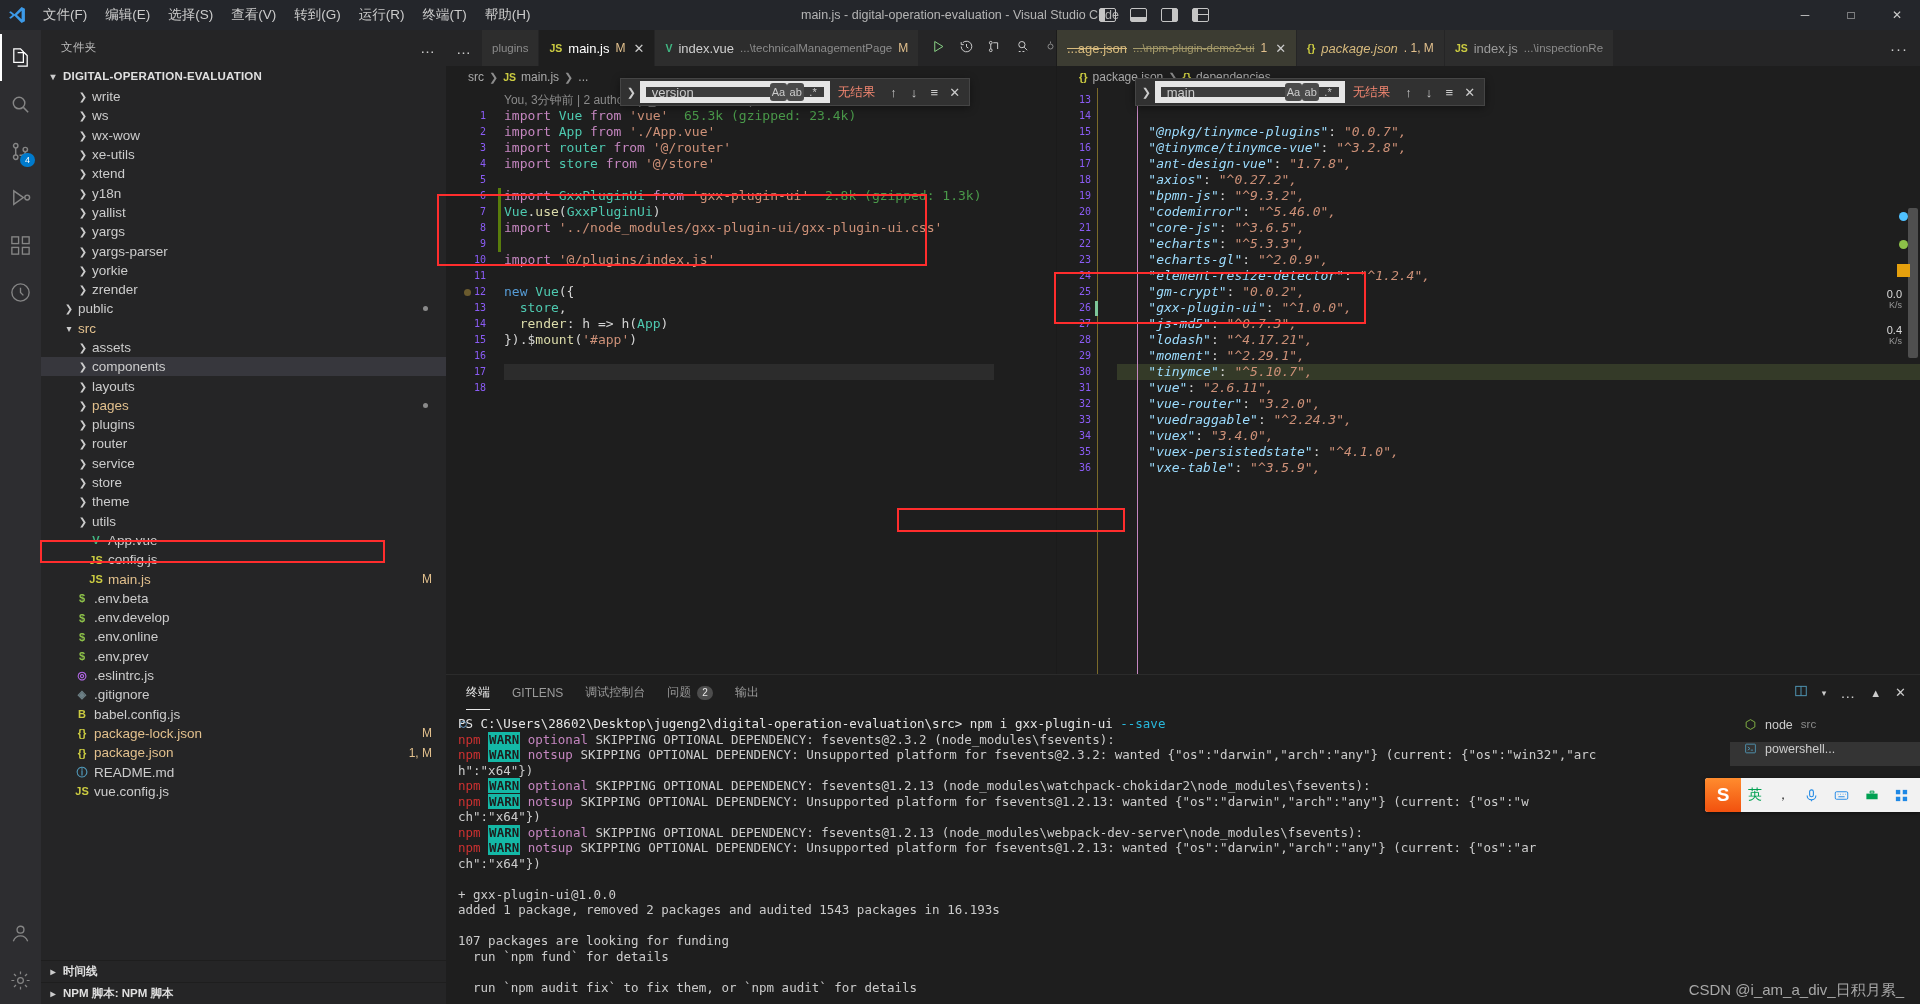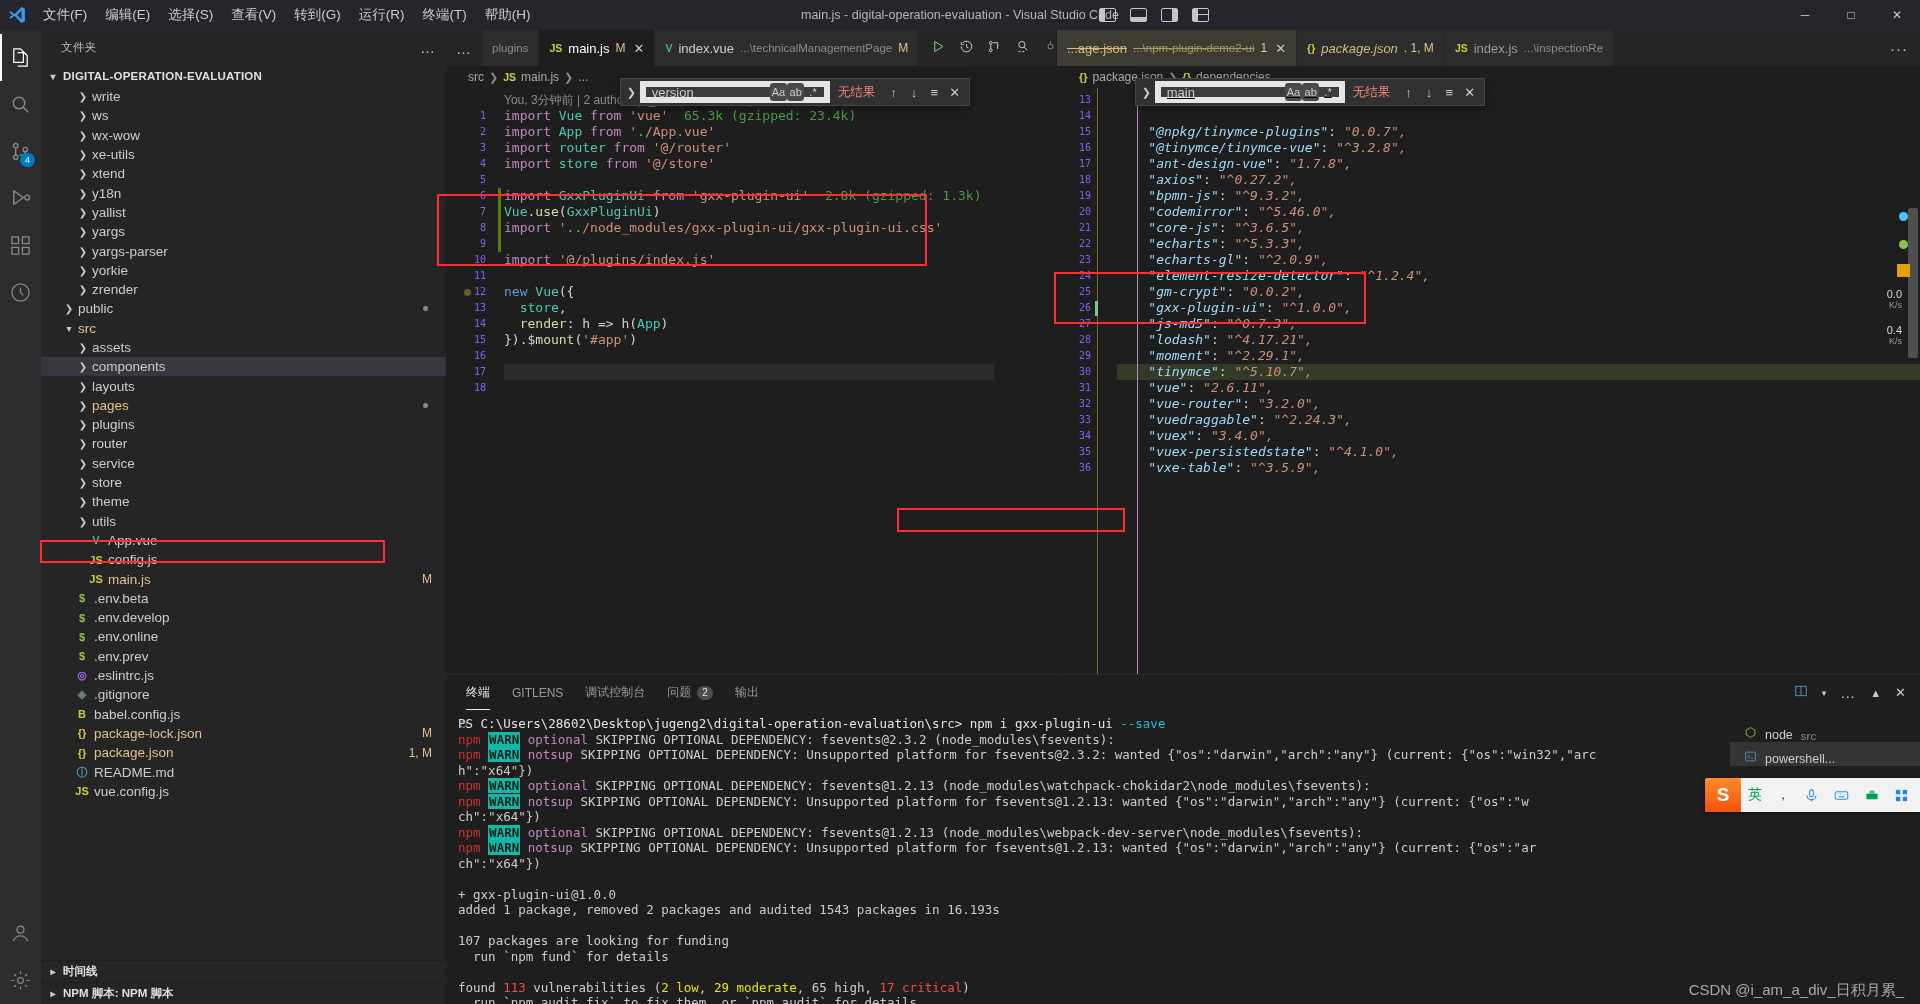--- a/index.html
+++ b/index.html
@@ -140,21 +140,21 @@
           font-family: "DejaVu Sans Mono", monospace; font-size: 12.5px; line-height: 15.5px; color: #cccccc; }
   .tl { white-space: pre; height: 15.5px; }
   .t-warn { background: #14b8a6; color: #1e1e1e; font-weight: bold; padding: 0 1px; }
   .t-npm { color: #cd3131; }
   .t-magenta { color: #c586c0; }
   .t-yellow { color: #e5e510; }
   .t-red { color: #f14c4c; }
   .t-cyan { color: #29b8db; }
   .t-white { color: #e5e5e5; }
   .term-side { width: 190px; flex: 0 0 190px; padding-top: 8px; }
-  .tside-item { display: flex; align-items: flex-end; gap: 8px; height: 24px; padding-left: 14px;
+  .tside-item { display: flex; align-items: flex-start; gap: 8px; height: 24px; padding-left: 14px;
                 font-size: 12.5px; color: #cccccc; }
   .tside-item.active { background: #343434; }
   .tside-dim { color: #8c8c8c; font-size: 11.5px; }
 
   
   .ime {
     position: absolute; right: 0; bottom: 192px; height: 34px; display: flex; align-items: center;
     background: #f2f2f2; border-radius: 3px 0 0 3px; padding-right: 4px; z-index: 60;
     box-shadow: 0 1px 4px rgba(0,0,0,.5);
   }
@@ -708,21 +708,20 @@
               <div class="tl"><span class="t-npm">npm </span><span class="t-warn">WARN</span><span class="t-magenta"> optional</span><span class=""> SKIPPING OPTIONAL DEPENDENCY: fsevents@1.2.13 (node_modules\webpack-dev-server\node_modules\fsevents):</span></div>
               <div class="tl"><span class="t-npm">npm </span><span class="t-warn">WARN</span><span class="t-magenta"> notsup</span><span class=""> SKIPPING OPTIONAL DEPENDENCY: Unsupported platform for fsevents@1.2.13: wanted {"os":"darwin","arch":"any"} (current: {"os":"ar</span></div>
               <div class="tl"><span class="">ch":"x64"})</span></div>
               <div class="tl"><span class=""></span></div>
               <div class="tl"><span class="">+ gxx-plugin-ui@1.0.0</span></div>
               <div class="tl"><span class="">added 1 package, removed 2 packages and audited 1543 packages in 16.193s</span></div>
               <div class="tl"><span class=""></span></div>
               <div class="tl"><span class="">107 packages are looking for funding</span></div>
               <div class="tl"><span class="">  run `npm fund` for details</span></div>
               <div class="tl"><span class=""></span></div>
-              <div class="tl"><span class="">found </span><span class="t-red">113</span><span class=""> vulnerabilities (</span><span class="t-yellow">2 low</span><span class="">, </span><span class="t-yellow">29 moderate</span><span class="">, 65 high, </span><span class="t-red">17 critical</span><span class="">)</span></div>
               <div class="tl"><span class="">  run `npm audit fix` to fix them, or `npm audit` for details</span></div>
             </div>
           <div class="term-side">
             <div class="tside-item">
               <span style="color:#8dc149;">
                 <svg width="13" height="13" viewBox="0 0 24 24" fill="none" stroke="currentColor" stroke-width="1.6">
                     <path d="M12 3l8 4.5v9L12 21l-8-4.5v-9z"></path>
                   </svg></span>
               <span>node</span>
               <span class="tside-dim">src</span>
@@ -751,21 +750,21 @@
     </div>
     <span class="find-noresult">无结果</span>
     <span class="find-btn">↑</span>
     <span class="find-btn">↓</span>
     <span class="find-btn">≡</span>
     <span class="find-btn">✕</span>
   </div>
 
   <div class="find-widget" style="left:1135px; top:78px; width:350px;">
     <span class="find-chev">❯</span>
-    <div class="find-inputbox" style="width:190px;text-decoration:underline;">
+    <div class="find-inputbox" style="width:190px;">
       <input class="find-input" style="width: 118px;" value="main">
       <span class="find-opt boxed">Aa</span>
       <span class="find-opt boxed">ab</span>
       <span class="find-opt">.*</span>
     </div>
     <span class="find-noresult">无结果</span>
     <span class="find-btn">↑</span>
     <span class="find-btn">↓</span>
     <span class="find-btn">≡</span>
     <span class="find-btn">✕</span>

